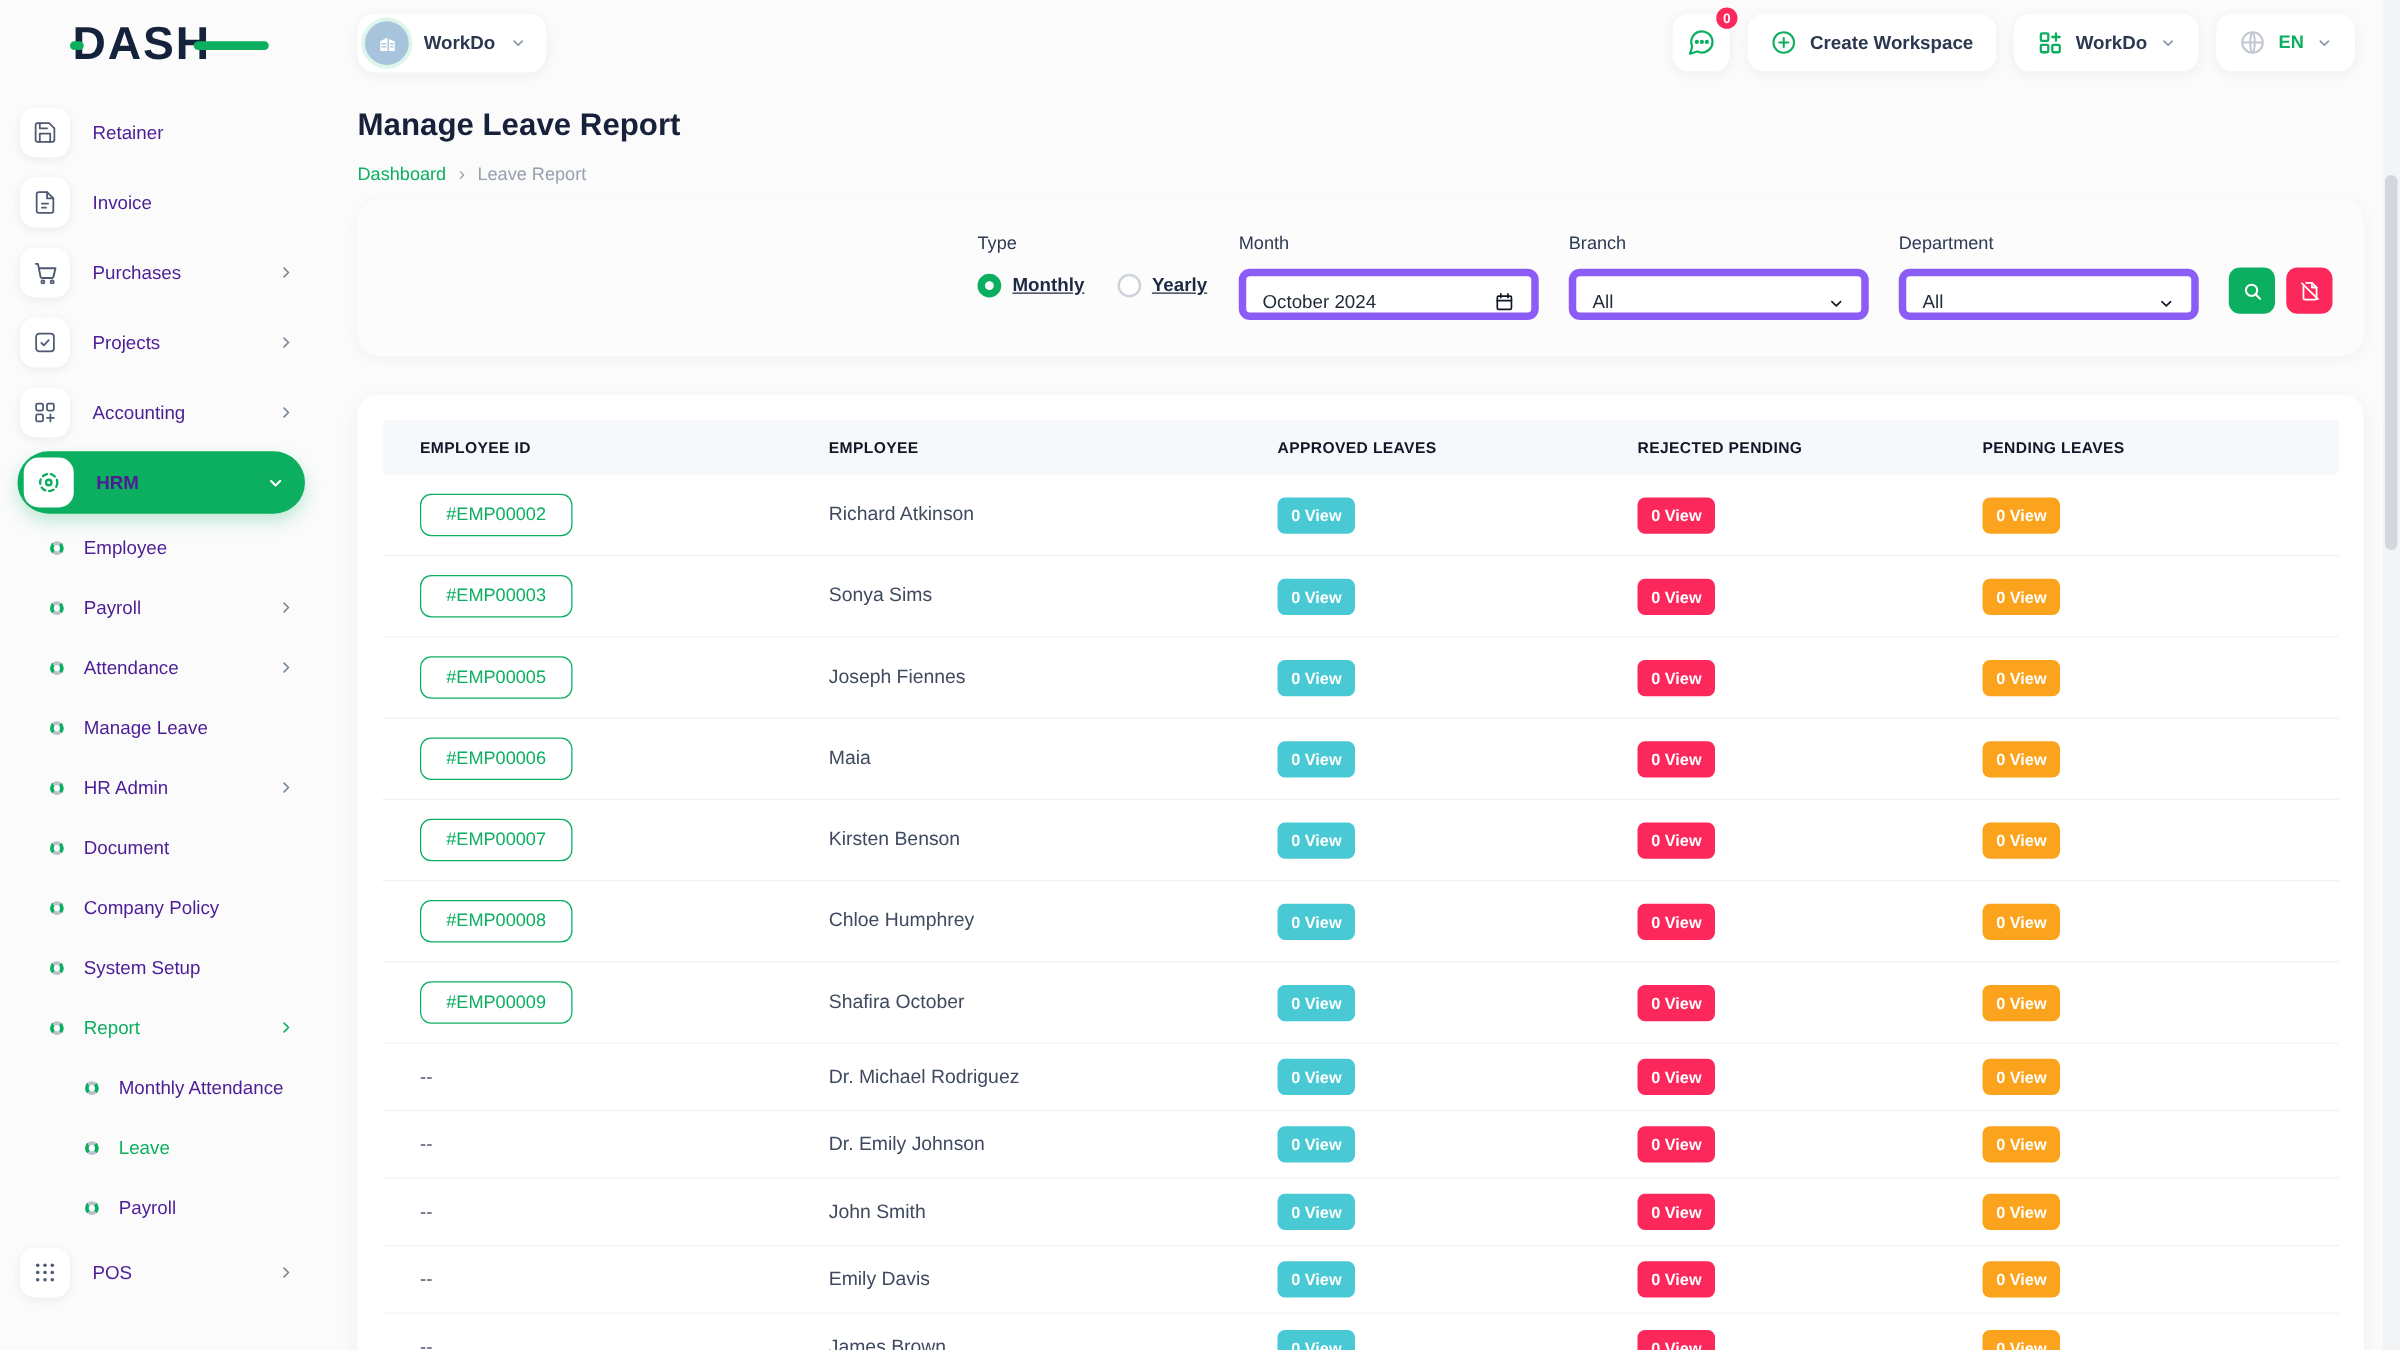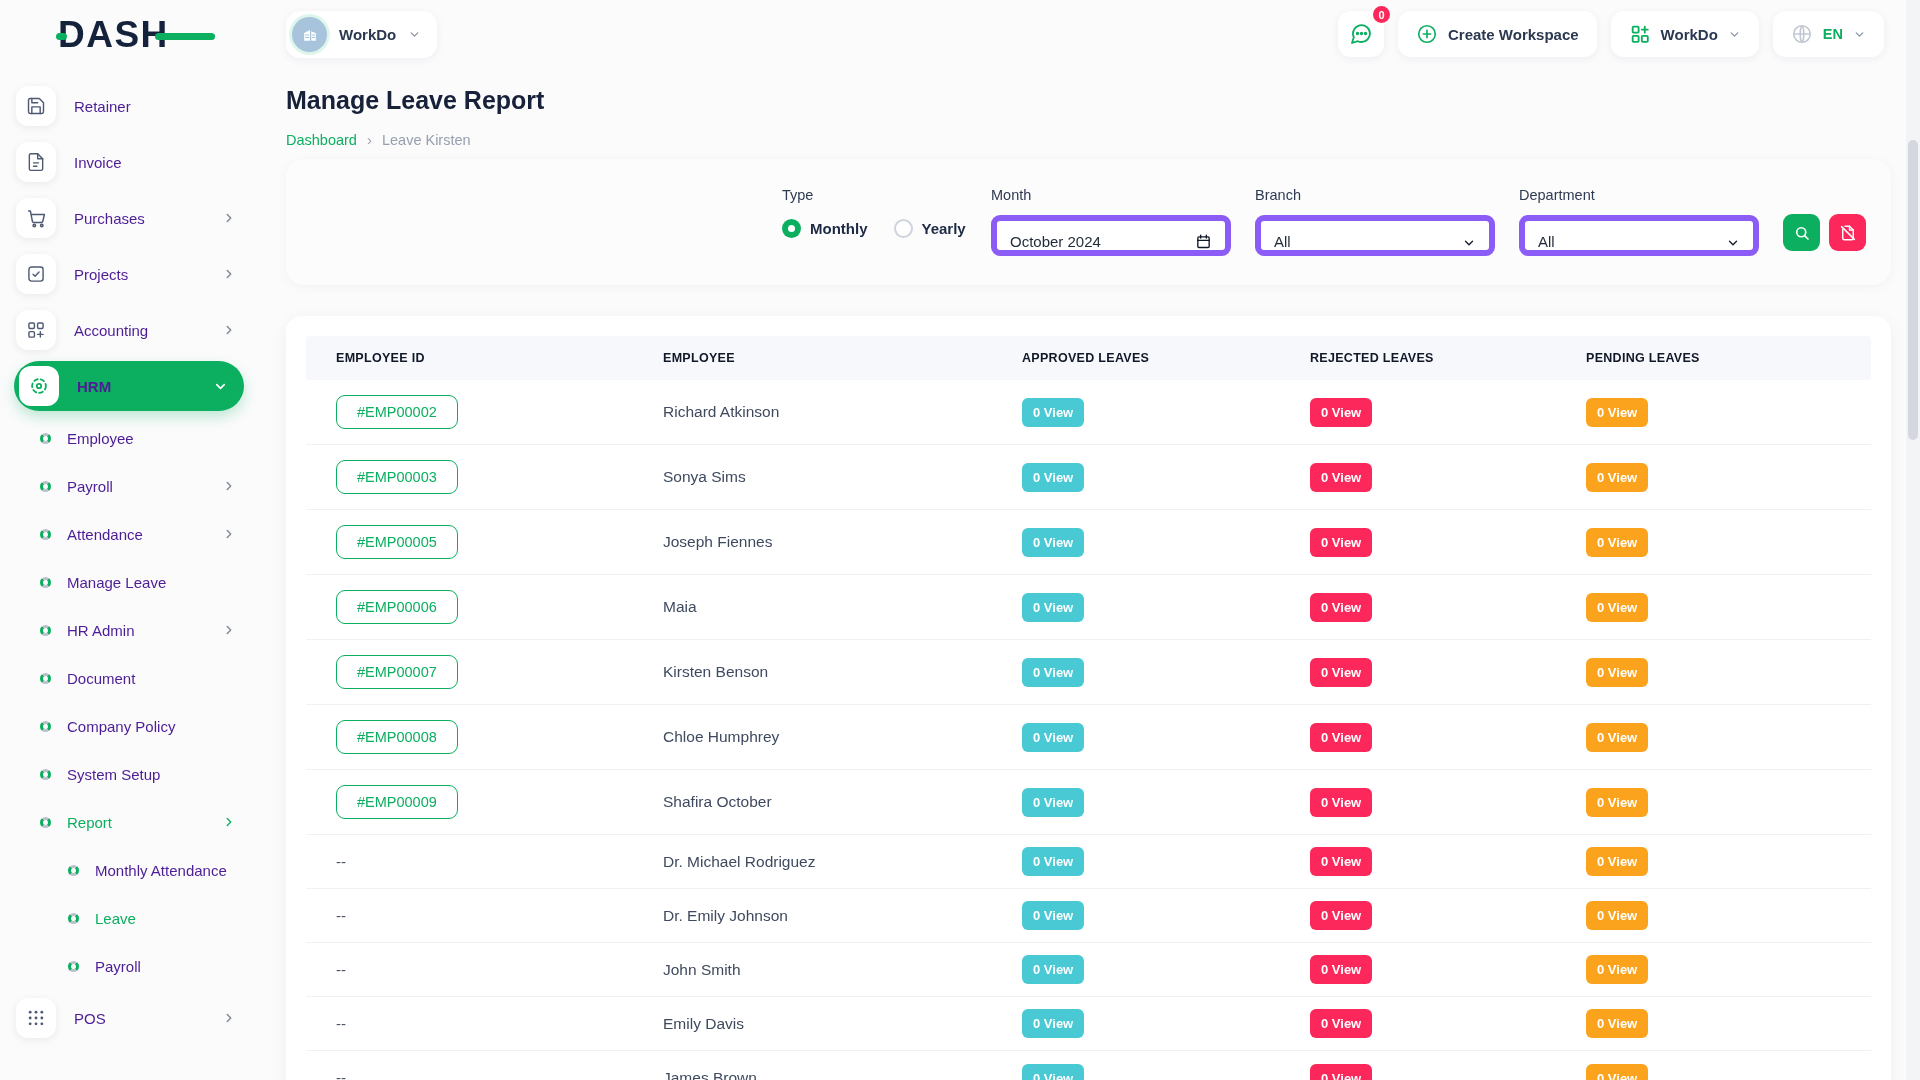--- a/index.html
+++ b/index.html
@@ -57,21 +57,21 @@
   .bc-cur { color:#97a0ad; }
 
   
   .filter-card { position:absolute; left:286px; top:159px; width:1605px; height:126px; background:#fcfcfd; border-radius:18px;
     box-shadow:0 2px 12px rgba(20,30,60,.04); display:flex; justify-content:flex-end; align-items:flex-start;
     padding:28px 25px 0 0; gap:24px; }
   .f-label { font-size:14.5px; color:#2e3a52; display:block; }
   .f-block { display:flex; flex-direction:column; gap:12px; }
   .type-block { width:185px; }
   .radios { display:flex; align-items:center; gap:26px; margin-top:4px; }
-  .radio { display:flex; align-items:center; gap:9px; cursor:pointer; }
+  .radio { display:flex; align-items:center; gap:9px; cursor:pointer;text-decoration:underline; }
   .radio-dot { width:19px; height:19px; border-radius:50%; border:2px solid #cfd4dc; background:#fff; flex:none; }
   .radio.checked .radio-dot { border:none; background:var(--green); position:relative; }
   .radio.checked .radio-dot::after { content:""; position:absolute; inset:6px; background:#fff; border-radius:50%; }
   .radio-label { font-size:15px; font-weight:700; color:#1d2a44; }
   .field { width:240px; }
   .control { height:41px; border:6px solid #8b5cf6; border-radius:9px; background:#fff; display:flex; align-items:flex-end;
     justify-content:space-between; padding:0 13px; font-size:15px; color:#1f2937; cursor:pointer; }
   .btn-group { display:flex; gap:9px; margin-top:27px; }
   .sq-btn { width:37px; height:37px; border:none; border-radius:9px; display:flex; align-items:center; justify-content:center; cursor:pointer; }
   .sq-btn.search { background:var(--green); }
@@ -351,21 +351,21 @@
             </svg>
           </span>
    </div>
       </div>
   </nav>
 
   <h1 class="page-title">Manage Leave Report</h1>
   <div class="breadcrumb">
     <span class="bc-home">Dashboard</span>
     <span class="bc-sep">›</span>
-    <span class="bc-cur">Leave Kirsten</span>
+    <span class="bc-cur">Leave Report</span>
   </div>
 
   <section class="filter-card">
     <div class="f-block type-block">
       <span class="f-label">Type</span>
       <div class="radios">
         <span class="radio checked">
           <span class="radio-dot"></span>
           <span class="radio-label">Monthly</span>
         </span>
@@ -422,21 +422,21 @@
           </svg>
       </button>
     </div>
   </section>
 
   <section class="table-card">
     <div class="tgrid thead" id="table-header">
         <div class="tcell">EMPLOYEE ID</div>
         <div class="tcell">EMPLOYEE</div>
         <div class="tcell">APPROVED LEAVES</div>
-        <div class="tcell">REJECTED LEAVES</div>
+        <div class="tcell">REJECTED PENDING</div>
         <div class="tcell">PENDING LEAVES</div>
       </div>
     <div id="table-body">
         <div class="tgrid trow">
        <div class="tcell"><span class="emp-pill">#EMP00002</span></div>
        <div class="tcell emp-name">Richard Atkinson</div>
        <div class="tcell"><span class="badge teal">0 View</span></div>
        <div class="tcell"><span class="badge pink">0 View</span></div>
        <div class="tcell"><span class="badge orange">0 View</span></div>
      </div>

